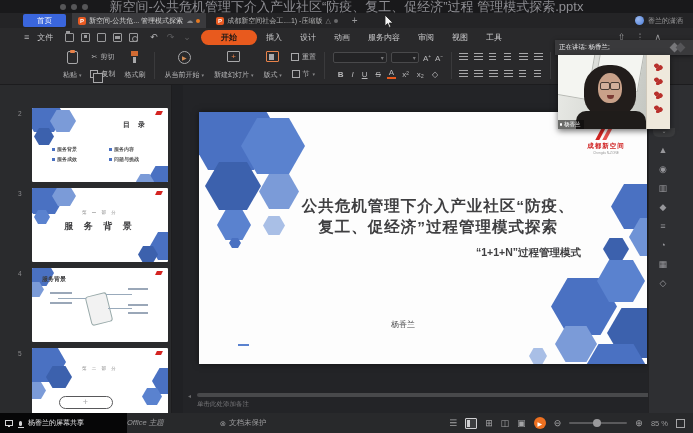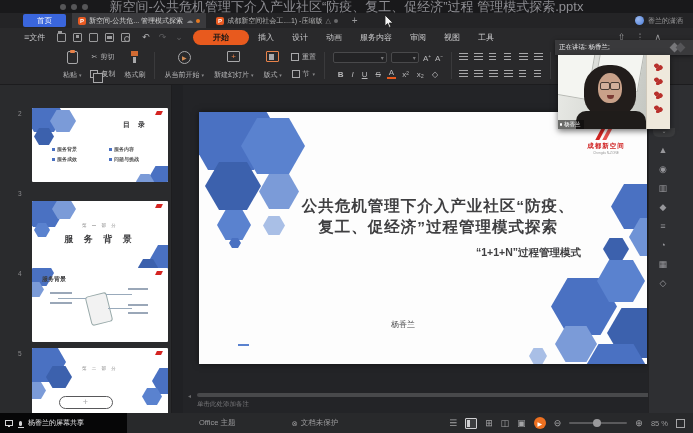--- a/index.html
+++ b/index.html
@@ -21,21 +21,21 @@
   .tab-dot{width:4px;height:4px;border-radius:50%;background:#e87a22;flex:0 0 auto;}
   .tab-dot.gray{background:#6a6a6c;}
   .tab-cloud,.tab-warn{color:#8a8a8c;font-size:7px;flex:0 0 auto;}
   .newtab{color:#9a9a9c;font-size:10px;margin-left:8px;}
   .account{margin-left:auto;margin-right:10px;display:flex;align-items:center;gap:4px;font-size:7px;color:#9a9a9c;}
   .avatar{width:9px;height:9px;border-radius:50%;background:radial-gradient(circle at 35% 35%,#9db9ee,#4a7edb);}
 
   
   .menubar{position:absolute;top:28px;left:0;right:0;height:18px;background:#29292b;display:flex;align-items:center;font-size:8px;color:#c3c3c5;}
   .mb-ham{margin-left:24px;font-size:9px;color:#b5b5b7;}
-  .mb-file{font-family:Liberation Mono, monospace;}
+  .mb-file{margin-left:8px;font-family:Liberation Mono, monospace;}
   .qicons{display:flex;gap:7px;margin-left:12px;align-items:center;}
   .qic{width:9px;height:9px;border:1px solid #9a9a9c;border-radius:1px;position:relative;}
   .qic.folder:before{content:"";position:absolute;top:-3px;left:0;width:4px;height:2px;background:#9a9a9c;}
   .qic.save:before{content:"";position:absolute;top:1px;left:2px;right:2px;height:3px;background:#9a9a9c;}
   .qic.print:before{content:"";position:absolute;top:2px;left:1px;right:1px;height:3px;background:#9a9a9c;}
   .qic.prev:before{content:"";position:absolute;top:2px;left:2px;width:4px;height:4px;border:1px solid #9a9a9c;border-radius:50%;}
   .undo-redo{display:flex;gap:9px;margin-left:12px;font-size:9px;color:#b5b5b7;}
   .undo-redo .dim{color:#5d5d5f;}
   .rtabs{display:flex;align-items:center;margin-left:10px;gap:0;}
   .rtab{padding:2px 9px;color:#c9c9cb;}
@@ -117,21 +117,21 @@
   .rp-icons{position:absolute;top:60px;left:0;width:28px;display:flex;flex-direction:column;align-items:center;gap:9px;}
   .rp-ic{font-size:9px;color:#97979b;line-height:10px;}
 
   
   .statusbar{position:absolute;left:0;top:413px;right:0;height:20px;background:#28292b;display:flex;align-items:center;font-size:7.5px;color:#9a9a9c;}
   .share-badge{width:127px;height:20px;background:#060607;color:#e5e5e7;display:flex;align-items:center;gap:4px;padding-left:5px;font-size:7px;}
   .scr-ic{width:8px;height:6px;border:1px solid #d5d5d7;position:relative;}
   .scr-ic:after{content:"";position:absolute;left:2px;bottom:-2px;width:2px;height:2px;background:#d5d5d7;}
   .mic-ic{width:3px;height:5px;background:#d5d5d7;border-radius:2px;position:relative;margin:0 2px;}
   .mic-ic:after{content:"";position:absolute;left:-1.5px;bottom:-2px;width:6px;height:1px;background:#d5d5d7;}
-  .sb-theme{margin-left:72px;}
+  .sb-theme{font-style:italic;}
   .sb-prot{margin-left:56px;display:flex;align-items:center;gap:3px;}
   .sb-right{margin-left:auto;display:flex;align-items:center;gap:8px;margin-right:8px;}
   .vic{font-size:9px;color:#a5a5a7;}
   .vic.box{width:12px;height:11px;border:1px solid #a5a5a7;border-radius:1px;position:relative;}
   .vic.box.active{background:#3d3e40;border-color:#d0d0d2;}
   .vic.box.active:before{content:"";position:absolute;left:1px;top:1px;bottom:1px;width:3px;background:#d0d0d2;}
   .playbtn{width:12px;height:12px;border-radius:50%;background:#ed7020;color:#fff;font-size:6px;display:flex;align-items:center;justify-content:center;}
   .ztrack{width:58px;height:2px;background:#5a5a5c;border-radius:1px;position:relative;}
   .zhandle{position:absolute;left:24px;top:-3px;width:8px;height:8px;border-radius:50%;background:#9a9a9c;}
   .fsic{width:9px;height:9px;border:1px solid #a5a5a7;}
@@ -350,21 +350,21 @@
           <div class="mini-title" style="top:12px;left:28px;width:auto;right:20px;text-align:right;font-size:7px;letter-spacing:3px;">目  录</div>
           <div class="t-items">
             <span>服务背景</span>
             <span>服务内容</span>
             <span>服务成效</span>
             <span>问题与挑战</span>
           </div>
         </div>
 
         <span class="thumb-num" style="top:105px;">3</span>
-        <div class="thumb" style="top:116px;text-decoration:underline;">
+        <div class="thumb" style="top:103px;text-decoration:underline;">
           <div class="hex" style="left:-10px;top:-12px;width:44px;height:38px;background:#4a71c2;"></div>
           <div class="hex" style="left:20px;top:-2px;width:24px;height:20px;background:#7b9bd8;"></div>
           <div class="hex" style="left:2px;top:22px;width:16px;height:14px;background:#5a82cf;"></div>
           <div class="hex" style="left:118px;top:44px;width:32px;height:28px;background:#4a71c2;"></div>
           <div class="hex" style="left:106px;top:58px;width:20px;height:17px;background:#3c61ad;"></div>
           <span class="t-logo"></span>
           <div class="t-part" style="top:22px;">第 一 部 分</div>
           <div class="mini-title" style="top:32px;font-size:9px;letter-spacing:4px;">服 务 背 景</div>
         </div>
 

